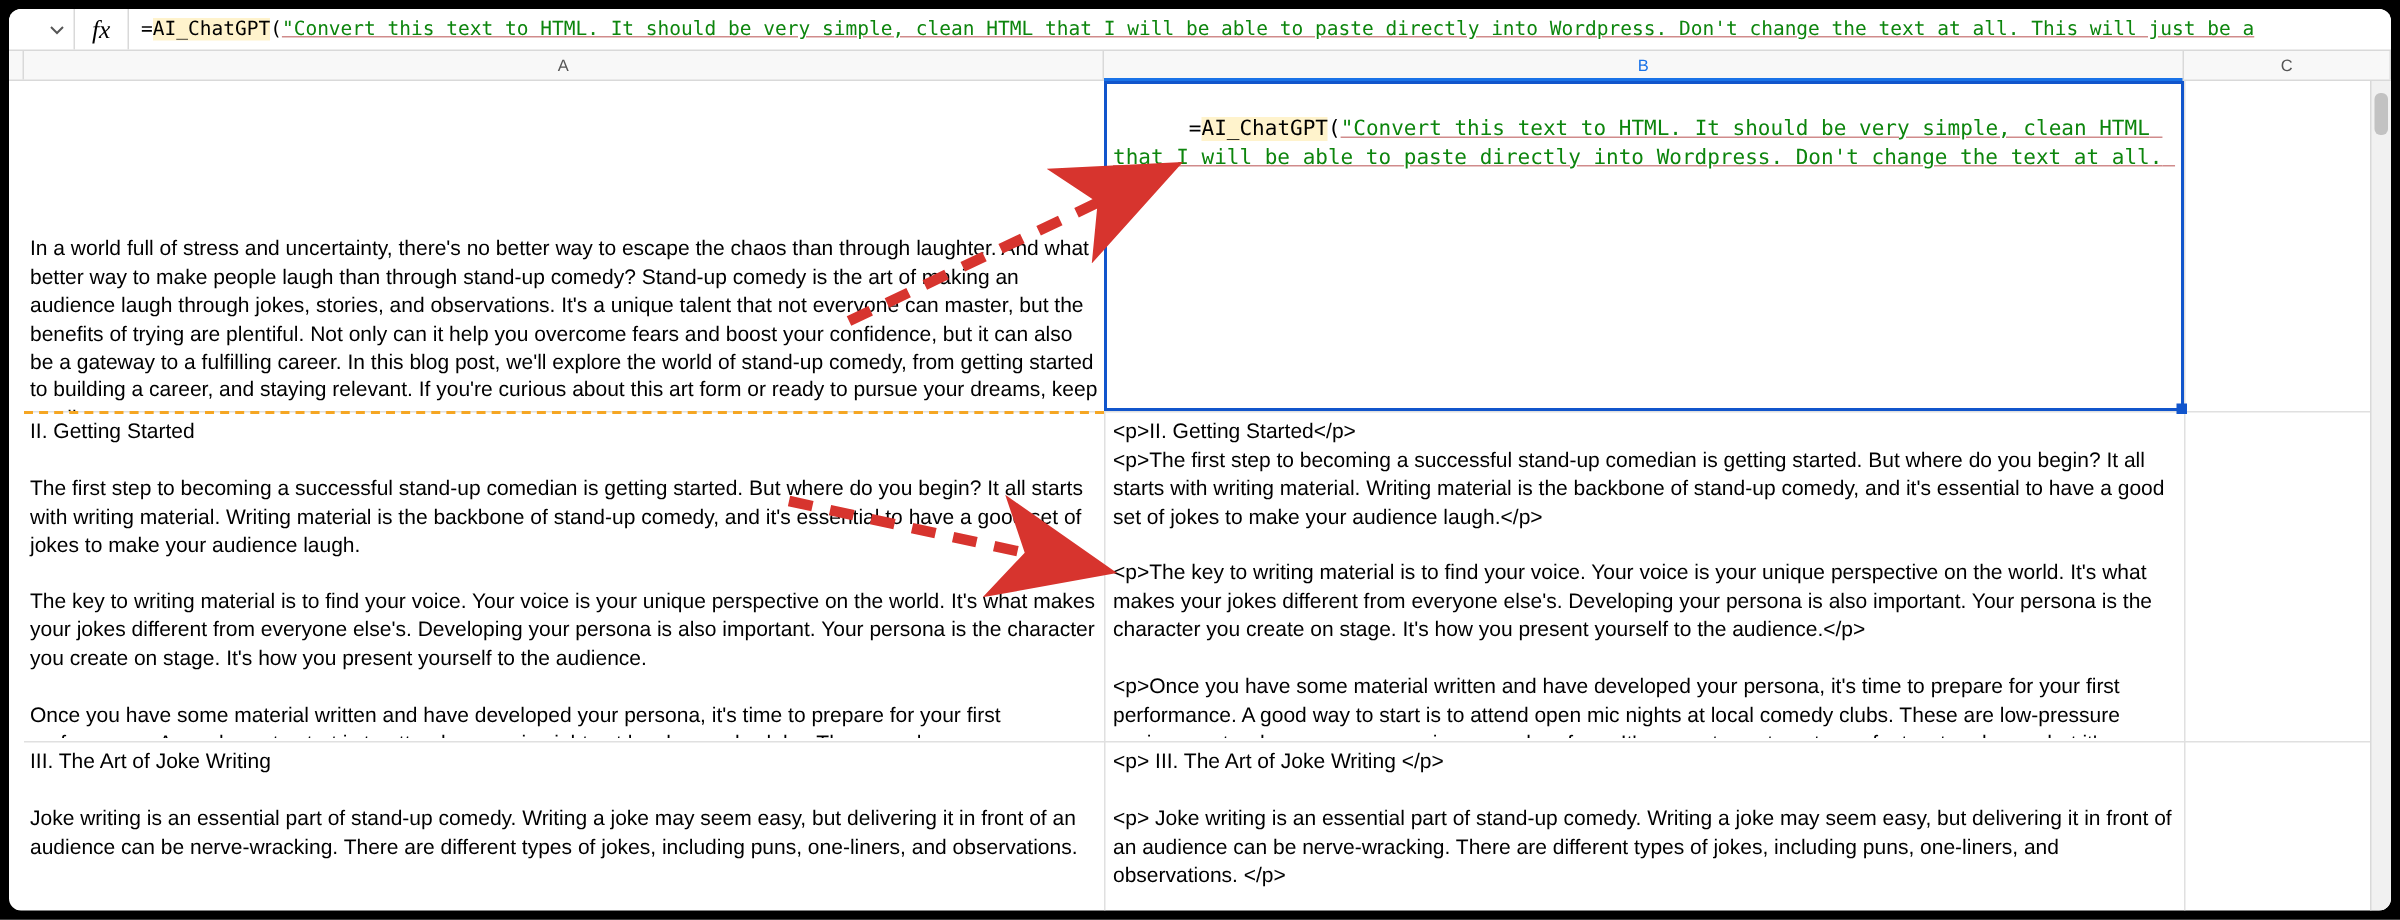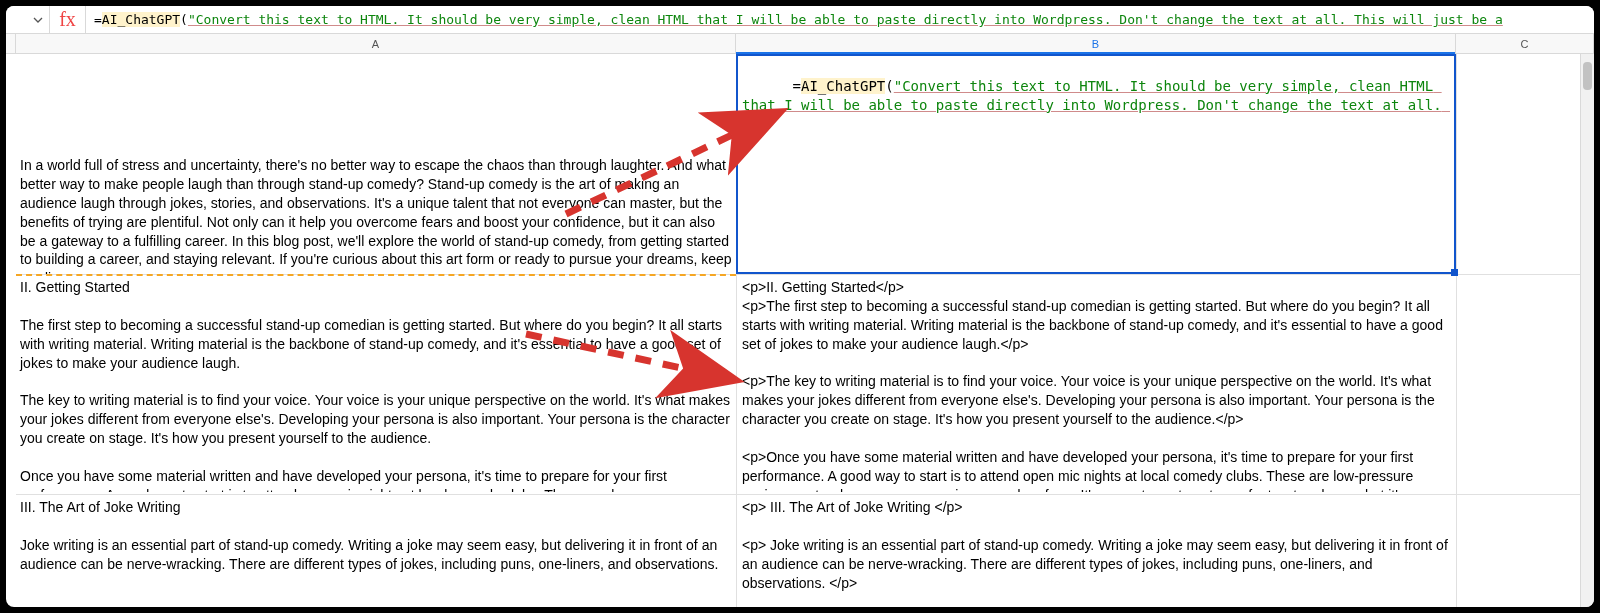--- a/index.html
+++ b/index.html
@@ -28,22 +28,22 @@
     border-bottom:1px solid var(--border);
     background:#fff;font-size:13px;
   }
   .namebox{
     width:44px;height:100%;display:flex;align-items:center;justify-content:flex-end;
     padding-right:6px;border-right:1px solid var(--border);
   }
   .namebox svg{width:10px;height:10px;}
   .fx{
     width:36px;height:100%;display:flex;align-items:center;justify-content:center;
-    color:#ef4444;border-right:1px solid var(--border);
-    font-family:"Times New Roman",serif;font-size:20px;
+    font-style:italic;color:#000000;border-right:1px solid var(--border);
+    font-family:"Times New Roman",serif;font-size:17px;
   }
   .formula-input{
     flex:1;height:100%;display:flex;align-items:center;padding:0 8px;
     font-family:Consolas,Menlo,monospace;font-size:13px;white-space:nowrap;overflow:hidden;
   }
   .formula-input .eq{color:#000;}
   .formula-input .fn{color:#000;background:#fff3cc;}
   .formula-input .str{color:var(--green);text-decoration:underline;text-decoration-color:#d08b8b;}
 
   

